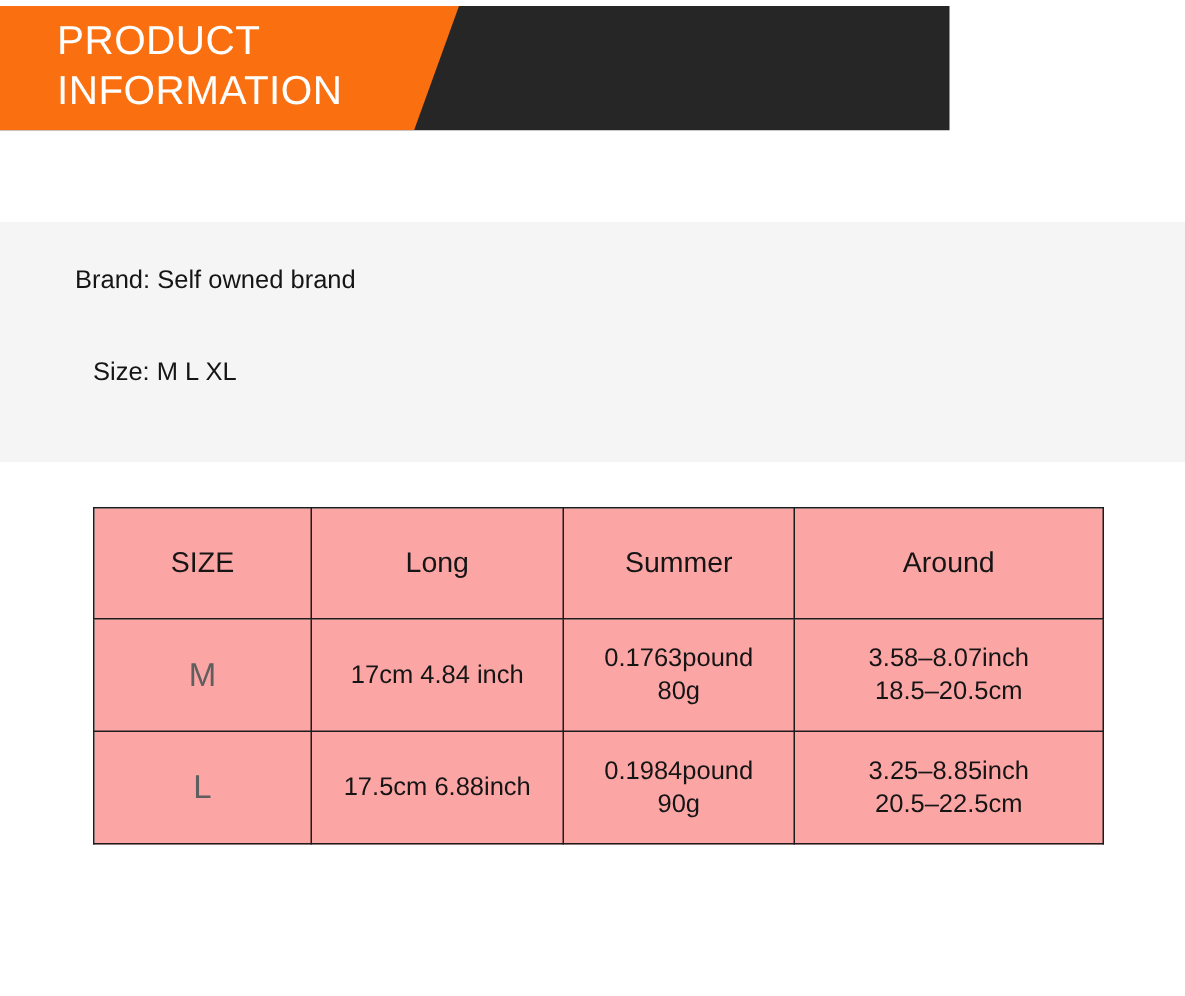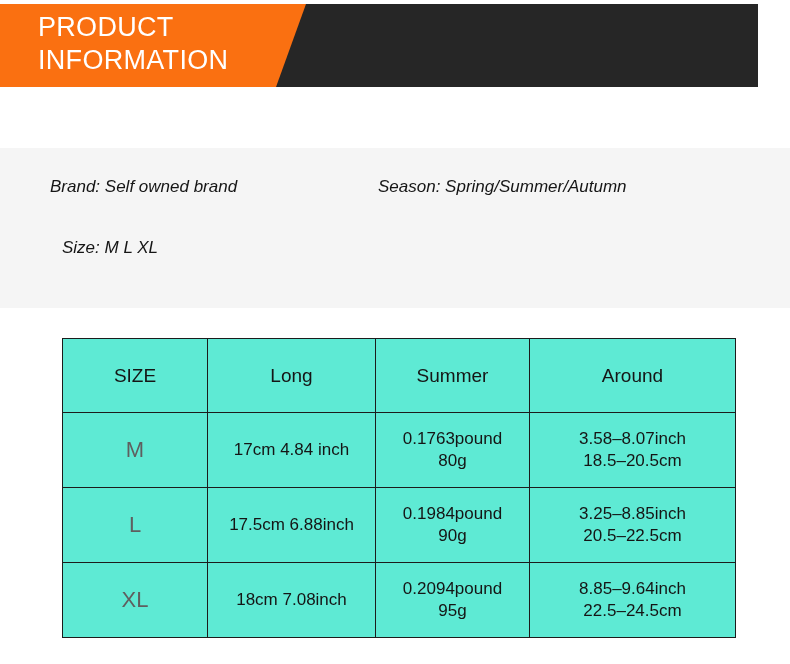--- a/index.html
+++ b/index.html
@@ -13,21 +13,21 @@
     font-family: "Liberation Sans", sans-serif;
     overflow: hidden;
     position: relative;
   }
 
   
   .banner {
     position: absolute;
     left: 0;
     top: 4px;
-    width: 758px;
+    width: 633px;
     height: 83px;
     overflow: hidden;
   }
   .banner-dark {
     position: absolute;
     left: 0;
     top: 0;
     width: 790px;
     height: 83px;
     background: #262626;
@@ -61,40 +61,39 @@
     width: 790px;
     height: 160px;
     background: #F5F5F5;
   }
   .info-row {
     position: absolute;
     font-size: 17px;
     color: #151515;
     white-space: nowrap;
     line-height: 20px;
-    font-style: italic;
   }
   .info-brand  { left: 50px;  top: 29px; }
   .info-season { left: 378px; top: 29px; }
   .info-size   { left: 62px;  top: 90px; }
   .info-color  { left: 375px; top: 90px; }
 
   
   .size-table {
     position: absolute;
     left: 62px;
     top: 338px;
     width: 673px;
     border-collapse: collapse;
     table-layout: fixed;
     background: #F4F4F4;
   }
   .size-table td, .size-table th {
     border: 1px solid #1c1c1c;
-    background: #5eead4;
+    background: #fca5a5;
     text-align: center;
     vertical-align: middle;
     font-weight: 400;
     color: #151515;
     padding: 0 2px;
   }
   .size-table thead th {
     height: 73px;
     font-size: 19px;
   }
@@ -118,21 +117,20 @@
 
 <div class="banner">
   <div class="banner-dark"></div>
   <div class="banner-orange"></div>
   <div class="banner-title">PRODUCT
 INFORMATION</div>
 </div>
 
 <div class="info-panel">
   <div class="info-row info-brand">Brand: Self owned brand</div>
-  <div class="info-row info-season">Season: Spring/Summer/Autumn</div>
   <div class="info-row info-size">Size: M L XL</div>
 </div>
 
 <table class="size-table">
   <colgroup>
     <col class="col-size">
       <col class="col-long">
       <col class="col-weight">
       <col class="col-around">
   </colgroup>
@@ -154,22 +152,14 @@
 18.5–20.5cm</td>
     </tr>
     <tr>
       <td class="size-cell">L</td>
       <td>17.5cm 6.88inch</td>
       <td class="cell-lines">0.1984pound
 90g</td>
       <td class="cell-lines">3.25–8.85inch
 20.5–22.5cm</td>
     </tr>
-    <tr>
-      <td class="size-cell">XL</td>
-      <td>18cm 7.08inch</td>
-      <td class="cell-lines">0.2094pound
-95g</td>
-      <td class="cell-lines">8.85–9.64inch
-22.5–24.5cm</td>
-    </tr>
   </tbody>
 </table>
 
 </body></html>

